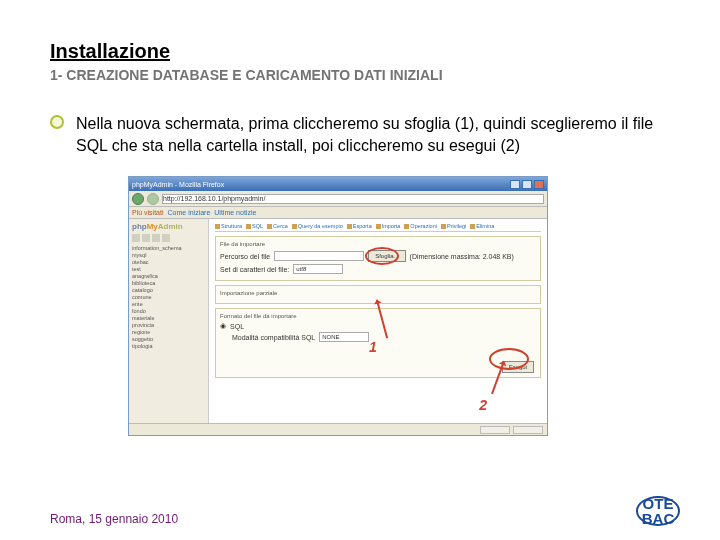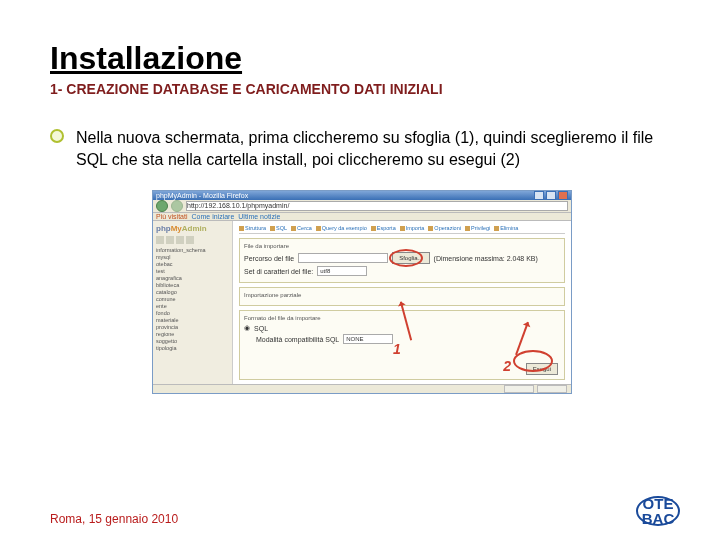--- a/index.html
+++ b/index.html
@@ -5,30 +5,30 @@
   * { margin: 0; padding: 0; box-sizing: border-box; }
   body {
     width: 720px;
     height: 540px;
     font-family: Arial, Helvetica, sans-serif;
     background: #fff;
     position: relative;
     padding: 40px 40px 20px 50px;
   }
   .title {
-    font-size: 32px;
+    font-size: 20px;
     font-weight: bold;
     color: #000;
     text-decoration: underline;
     margin-bottom: 4px;
   }
   .subtitle {
     font-size: 14px;
     font-weight: bold;
-    color: #7f1d1d;
+    color: #737373;
     margin-bottom: 30px;
   }
   .bullet-row {
     display: flex;
     align-items: flex-start;
     margin-bottom: 20px;
   }
   .bullet {
     width: 14px;
     height: 14px;
@@ -38,23 +38,23 @@
     margin-right: 12px;
     margin-top: 2px;
     flex-shrink: 0;
   }
   .body-text {
     font-size: 16px;
     color: #000;
     line-height: 1.35;
   }
   .screenshot {
-    margin-left: 102px;
+    margin-left: 78px;
     width: 420px;
-    height: 204px;
+    height: 260px;
     border: 1px solid #7a9cc6;
     background: #f7f7f2;
     display: flex;
     flex-direction: column;
     font-size: 7px;
     color: #333;
     position: relative;
   }
   .win-title {
     height: 14px;
@@ -164,21 +164,21 @@
   .esegui-wrap { position: absolute; bottom: 4px; right: 6px; }
   .footer {
     position: absolute;
     bottom: 14px;
     left: 50px;
     right: 40px;
     display: flex;
     justify-content: space-between;
     align-items: flex-end;
   }
-  .footer-text { font-size: 12px; color: #b91c1c; }
+  .footer-text { font-size: 12px; color: #701a75; }
   .ote-logo {
     width: 44px; height: 30px; border: 2px solid #1a4a9a; border-radius: 50%;
     display: flex; flex-direction: column; align-items: center; justify-content: center;
     font-size: 15px; font-weight: bold; color: #1a4a9a; line-height: 1;
   }
   .statusbar {
     height: 12px; background: #ece9d8; border-top: 1px solid #bbb;
     display: flex; align-items: center; justify-content: flex-end; padding: 0 4px;
   }
   .status-seg { width: 30px; height: 8px; border: 1px solid #bbb; margin-left: 3px; background: #f0f0e8; }

